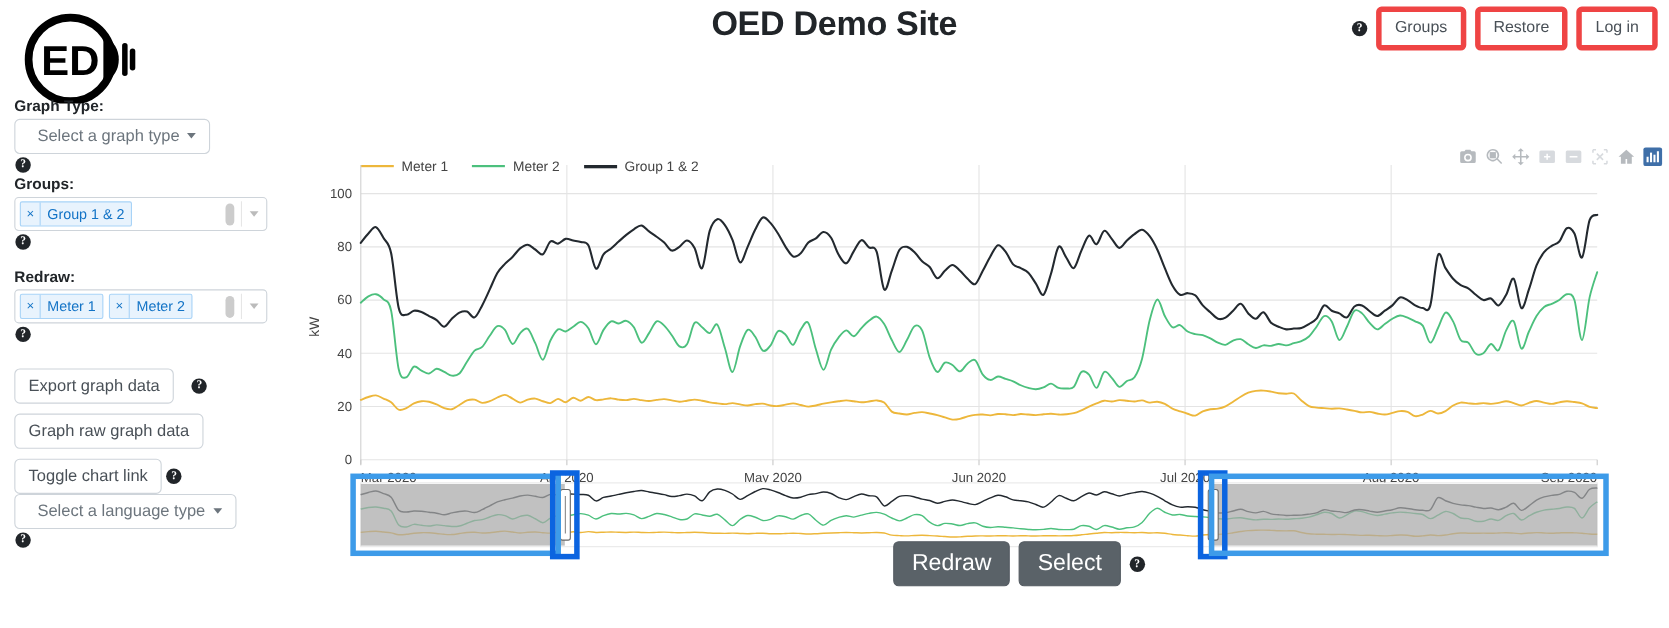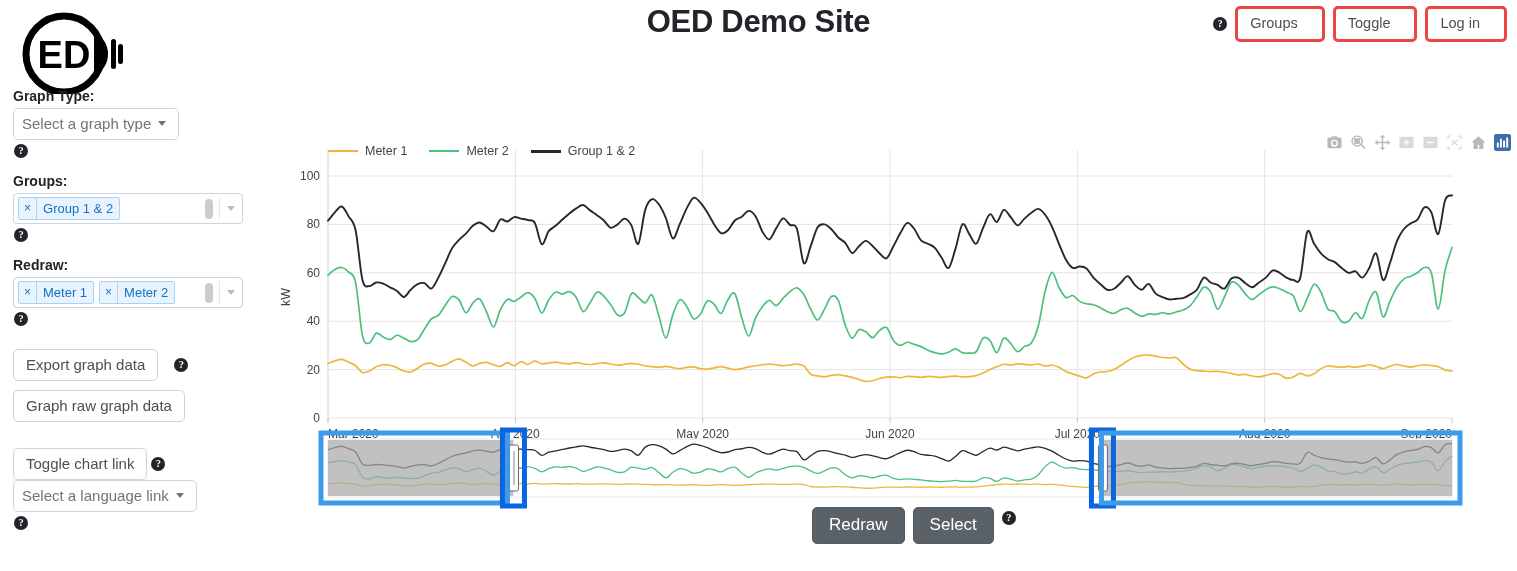--- a/index.html
+++ b/index.html
@@ -24,26 +24,26 @@
     text-align: center;
     font-size: 31px; font-weight: 700; letter-spacing: -0.3px;
     color: #212529;
   }
   #header-right {
     position: absolute; right: 10px; top: 6px;
     display: flex; align-items: center; gap: 8px;
   }
   .btn-outline {
     background: #fff;
-    border: 3px solid #ef4444;
+    border: 5px solid #ef4444;
     border-radius: 5px;
     color: #495057;
     font-size: 14.5px;
     font-family: "Liberation Sans", sans-serif;
-    padding: 5px 24px 6px 12px;
+    padding: 5px 12px 6px 12px;
     cursor: pointer;
     line-height: 1.3;
   }
   .help-icon {
     display: inline-block;
     width: 14px; height: 14px; border-radius: 50%;
     background: #212529; color: #fff;
     font-size: 10.5px; font-weight: 700;
     line-height: 14px; text-align: center;
     font-family: "Liberation Serif", serif;
@@ -58,21 +58,21 @@
   }
   .field-label {
     font-size: 14px; font-weight: 700; color: #212529;
     margin: 0 0 4px 13px;
   }
   .sel-dd {
     margin-left: 13px;
     display: inline-flex; align-items: center;
     border: 1px solid #ced4da; border-radius: 5px;
     background: #fff; color: #6c757d;
-    font-size: 15px; padding: 6px 12px 7px 8px;
+    font-size: 15px; padding: 6px 12px 7px 20px;
     cursor: pointer;
   }
   .caret {
     display: inline-block; margin-left: 7px;
     border-left: 4px solid transparent;
     border-right: 4px solid transparent;
     border-top: 5px solid #6c757d;
   }
   .hlp-row { margin: 1px 0 0 14px; }
 
@@ -145,22 +145,22 @@
   .axis-text { font-family: "Liberation Sans", sans-serif; font-size: 12px; fill: #444; }
   .ylabel { font-family: "Liberation Sans", sans-serif; font-size: 12.5px; fill: #444; }
 
   
   #bottom-buttons {
     position: absolute; left: 812px; top: 492px;
     display: flex; align-items: center; gap: 8px;
   }
   .btn-secondary {
     background: #5a6268; border: 1px solid #545b62; border-radius: 5px;
-    color: #fff; font-size: 17px; padding: 7px 16px 8px 16px;
-    font-family: "Liberation Sans", sans-serif; cursor: pointer; margin-top: 15px;
+    color: #fff; font-size: 21px; padding: 7px 16px 8px 16px;
+    font-family: "Liberation Sans", sans-serif; cursor: pointer;
   }
 </style>
 </head>
 <body>
 
 <div id="header">
 
   <div id="page-title">OED Demo Site</div>
 
   <div id="logo">
@@ -171,37 +171,37 @@
         <rect x="99" y="33" width="5" height="30" rx="2.5" fill="#000"></rect>
         <rect x="106" y="38" width="5" height="20" rx="2.5" fill="#000"></rect>
         <text x="52" y="62" text-anchor="middle" font-family="'Liberation Sans', sans-serif" font-size="38" font-weight="700" fill="#000">ED</text>
       </g>
     </svg>
   </div>
 
   <div id="header-right">
     <span class="help-icon">?</span>
     <button class="btn-outline">Groups</button>
-    <button class="btn-outline">Toggle</button>
+    <button class="btn-outline">Restore</button>
     <button class="btn-outline">Log in</button>
   </div>
 </div>
 
 <div id="sidebar">
 
   <div class="field-label">Graph Type:</div>
   <div class="sel-dd">
     <span>Select a graph type</span>
     <i class="caret"></i>
   </div>
   <div class="hlp-row">
     <span class="help-icon">?</span>
   </div>
 
-  <div class="field-label" style="margin-top:14px;">Groups:</div>
+  <div class="field-label" style="margin-top:0;">Groups:</div>
   <div class="multiselect">
     <div class="ms-values">
       <span class="token">
         <span class="token-x">×</span>
         <span class="token-label">Group 1 &amp; 2</span>
       </span>
     </div>
     <div class="ms-indicators">
       <div class="ms-bar"></div>
       <div class="ms-sep"></div>
@@ -240,27 +240,27 @@
 
   <div class="inline-row" style="margin-top:22px;gap:16px;">
     <button class="act-btn">Export graph data</button>
     <span class="help-icon">?</span>
   </div>
 
   <div class="inline-row" style="margin-top:9px;">
     <button class="act-btn">Graph raw graph data</button>
   </div>
 
-  <div class="inline-row" style="margin-top:26px;">
+  <div class="inline-row" style="margin-top:9px;">
     <button class="act-btn">Toggle chart link</button>
     <span class="help-icon">?</span>
   </div>
 
   <div class="sel-dd">
-    <span>Select a language link</span>
+    <span>Select a language type</span>
     <i class="caret"></i>
   </div>
   <div class="hlp-row">
     <span class="help-icon">?</span>
   </div>
 
   
 </div>
 
 <div id="chart-area">

